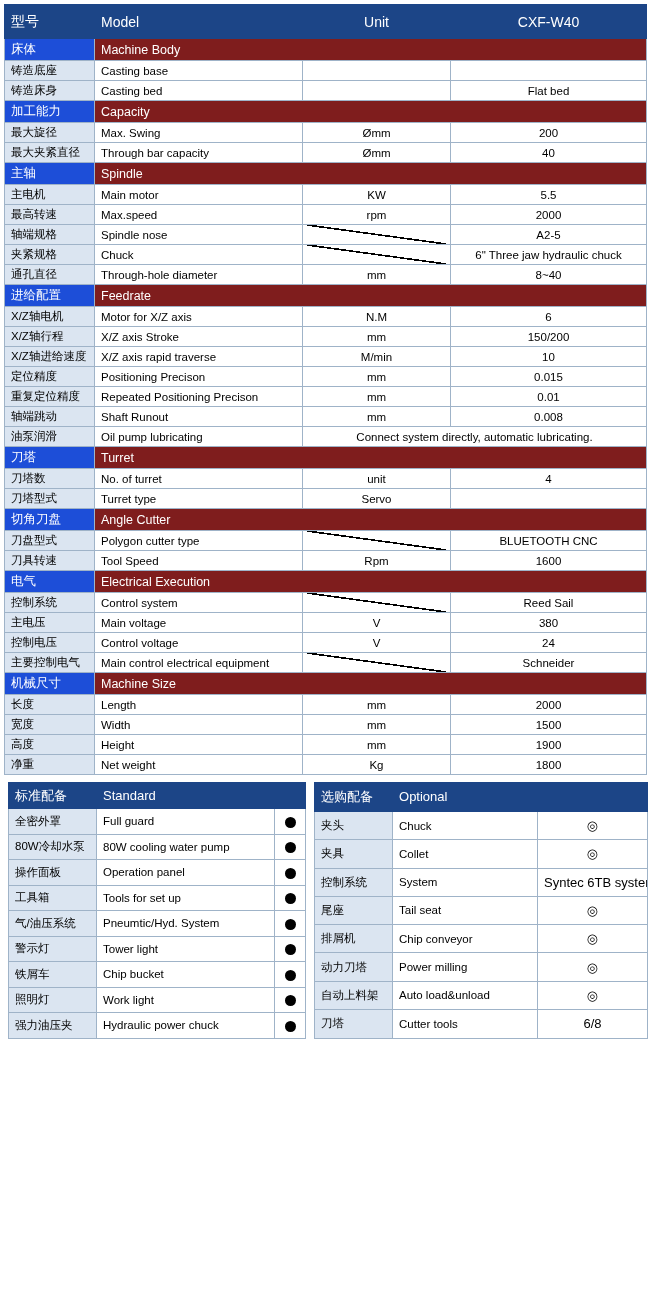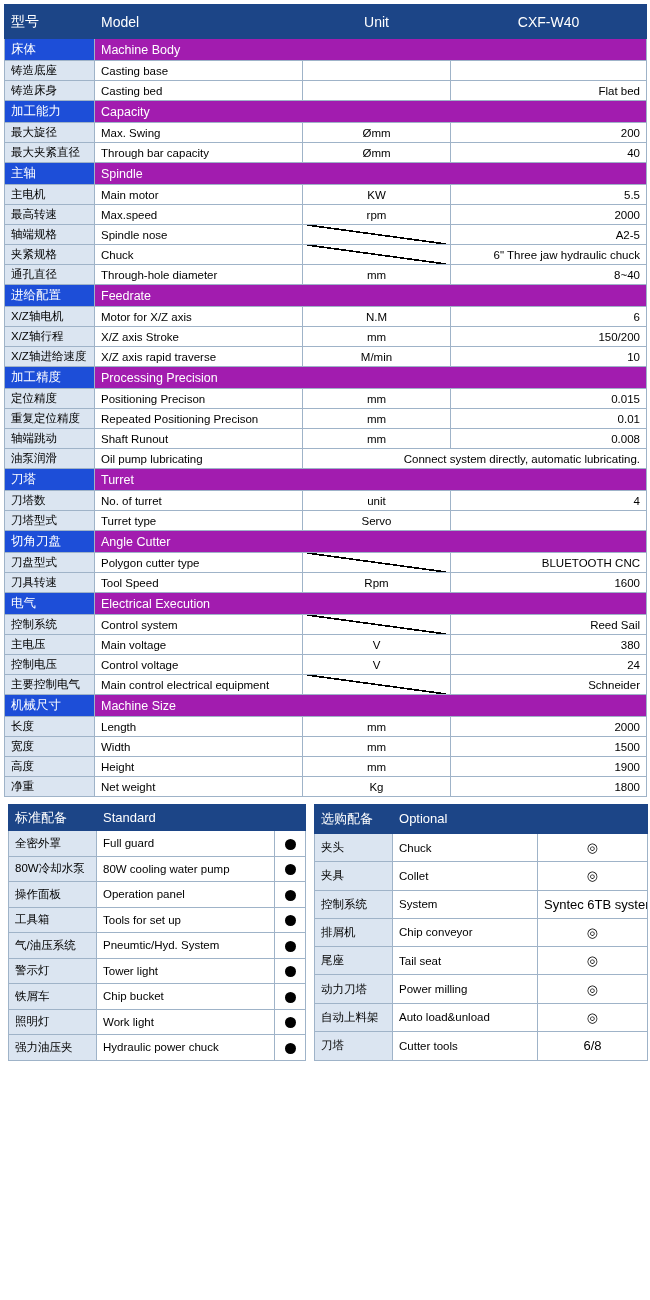--- a/index.html
+++ b/index.html
@@ -49,21 +49,21 @@
     font-weight: normal;
     height: 34px;
     border: 1px solid #1c4587;
   }
   tr.head td.cn { text-align: left; }
   tr.head td.en { text-align: left; }
   tr.head td.ctr { text-align: center; }
 
   
   tr.section td {
-    background: #a21caf;
+    background: #7f1d1d;
     color: #ffffff;
     height: 22px;
     font-size: 12.5px;
   }
   tr.section td.cn { background: #1d4ed8; }
 
   
   tr.data td.cn {
     background: #dbe5f1;
     text-align: left;
@@ -74,21 +74,21 @@
     text-align: left;
     font-size: 11.5px;
   }
   tr.data td.unit {
     background: #ffffff;
     text-align: center;
     font-size: 11.5px;
   }
   tr.data td.val {
     background: #ffffff;
-    text-align: right;
+    text-align: center;
     font-size: 11.5px;
   }
   td.val.right { text-align: right; }
   td.span2 { text-align: center; }
 
   
   td.slash {
     position: relative;
     padding: 0;
   }
@@ -269,24 +269,20 @@
           <td class="en">X/Z axis Stroke</td>
           <td class="unit">mm</td>
           <td class="val">150/200</td>
         </tr>
         <tr class="data">
           <td class="cn">X/Z轴进给速度</td>
           <td class="en">X/Z axis rapid traverse</td>
           <td class="unit">M/min</td>
           <td class="val">10</td>
         </tr>
-        <tr class="section">
-          <td class="cn">加工精度</td>
-          <td colspan="3">Processing Precision</td>
-        </tr>
         <tr class="data">
           <td class="cn">定位精度</td>
           <td class="en">Positioning Precison</td>
           <td class="unit">mm</td>
           <td class="val">0.015</td>
         </tr>
         <tr class="data">
           <td class="cn">重复定位精度</td>
           <td class="en">Repeated Positioning Precison</td>
           <td class="unit">mm</td>
@@ -481,30 +477,30 @@
             <td class="cn">夹具</td>
             <td class="en">Collet</td>
             <td class="mark circ">◎</td>
           </tr>
           <tr>
             <td class="cn">控制系统</td>
             <td class="en">System</td>
             <td class="mark">Syntec 6TB system</td>
           </tr>
           <tr>
+            <td class="cn">尾座</td>
+            <td class="en">Tail seat</td>
+            <td class="mark circ">◎</td>
+          </tr>
+          <tr>
             <td class="cn">排屑机</td>
             <td class="en">Chip conveyor</td>
             <td class="mark circ">◎</td>
           </tr>
           <tr>
-            <td class="cn">尾座</td>
-            <td class="en">Tail seat</td>
-            <td class="mark circ">◎</td>
-          </tr>
-          <tr>
             <td class="cn">动力刀塔</td>
             <td class="en">Power milling</td>
             <td class="mark circ">◎</td>
           </tr>
           <tr>
             <td class="cn">自动上料架</td>
             <td class="en">Auto load&amp;unload</td>
             <td class="mark circ">◎</td>
           </tr>
           <tr>

